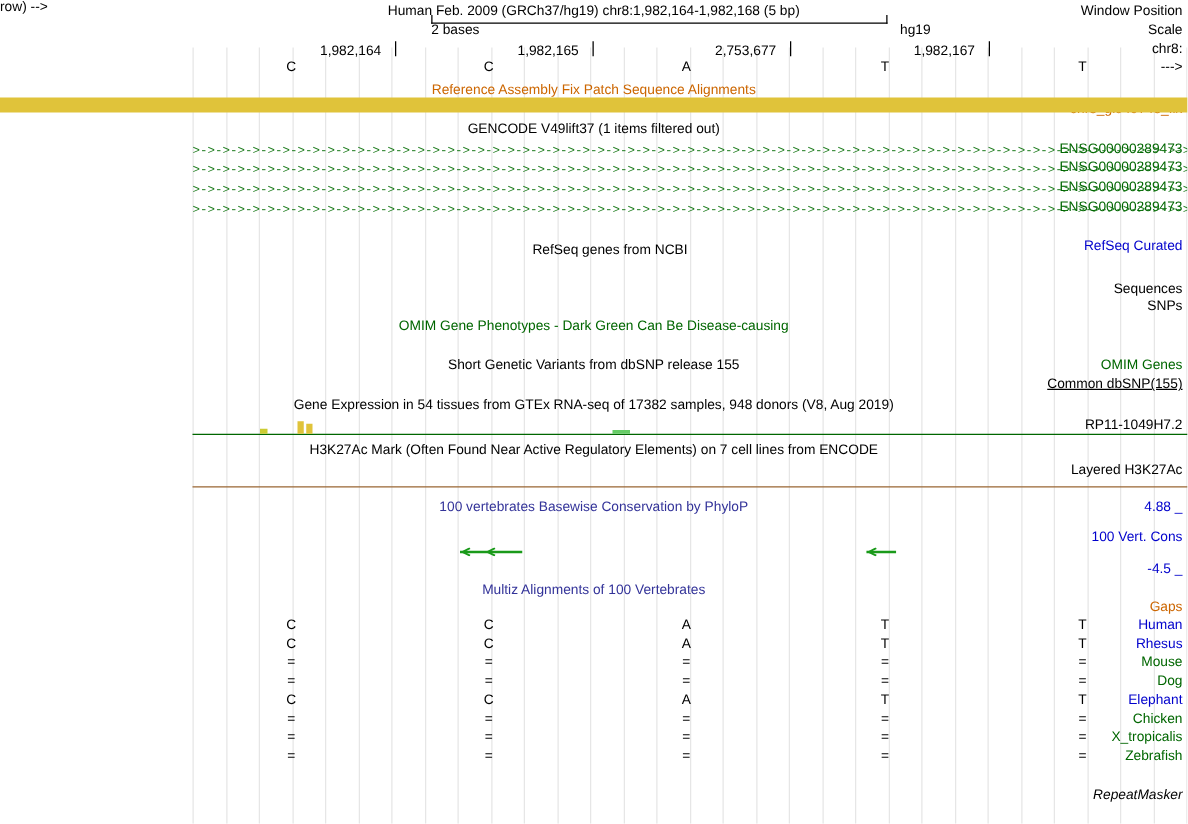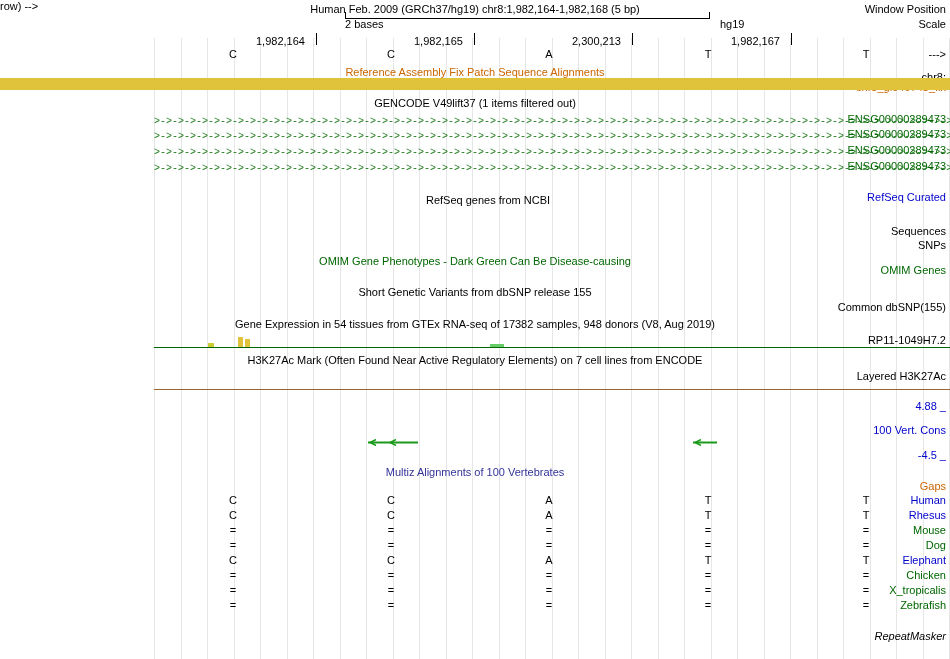--- a/index.html
+++ b/index.html
@@ -71,41 +71,41 @@
       <div class="gl" style="left: 689px;"></div>
       <div class="gl" style="left: 716px;"></div>
       <div class="gl" style="left: 742px;"></div>
       <div class="gl" style="left: 769px;"></div>
       <div class="gl" style="left: 795px;"></div>
     </div>
 
   
   <div class="lbl" style="top:3px;width:154px;">Window Position</div>
   <div class="lbl" style="top:18px;width:154px;">Scale</div>
-  <div class="lbl" style="top:33px;width:154px;margin-top:38px;">chr8:</div>
+  <div class="lbl" style="top:33px;width:154px;">chr8:</div>
   <div class="lbl" style="top:48px;width:154px;">---&gt;</div>
 
   <div class="centered" style="top:3px;font-size:11px;">Human Feb. 2009 (GRCh37/hg19)   chr8:1,982,164-1,982,168 (5 bp)</div>
 
   
   <div class="ruler-line" style="left:345px;top:18px;width:365px;height:1px;"></div>
   <div class="tickmark" style="left:345px;top:12px;height:7px;"></div>
   <div class="tickmark" style="left:709px;top:12px;height:7px;"></div>
 
   
   <div style="position:absolute;left:345px;top:18px;font-size:11px;">2 bases</div>
   <div style="position:absolute;left:720px;top:18px;font-size:11px;">hg19</div>
 
   
   <div>
     <div style="position:absolute;left:256px;top:35px;font-size:11px;">1,982,164</div>
     <div class="tickmark" style="left:316px;top:33px;height:12px;"></div>
     <div style="position:absolute;left:414px;top:35px;font-size:11px;">1,982,165</div>
     <div class="tickmark" style="left:474px;top:33px;height:12px;"></div>
-    <div style="position:absolute;left:572px;top:35px;font-size:11px;">2,300,213</div>
+    <div style="position:absolute;left:572px;top:35px;font-size:11px;">2,753,677</div>
     <div class="tickmark" style="left:632px;top:33px;height:12px;"></div>
     <div style="position:absolute;left:731px;top:35px;font-size:11px;">1,982,167</div>
     <div class="tickmark" style="left:791px;top:33px;height:12px;"></div>
   </div>
 
    row) --&gt;
   <div id="rulerbases">
       <div class="seqletter" style="left: 223px; top: 48px; width: 20px;">C</div>
       <div class="seqletter" style="left: 381px; top: 48px; width: 20px;">C</div>
       <div class="seqletter" style="left: 539px; top: 48px; width: 20px;">A</div>
@@ -136,41 +136,42 @@
   
   <div class="lbl" style="top:191px;width:154px;color:#0000cc;">RefSeq Curated</div>
   <div class="centered" style="top:194px;margin-left:13px;">RefSeq genes from NCBI</div>
 
   
   <div class="lbl" style="top:225px;width:154px;">Sequences</div>
   <div class="lbl" style="top:239px;width:154px;">SNPs</div>
 
   
   <div class="centered" style="top:255px;color:#006600;">OMIM Gene Phenotypes - Dark Green Can Be Disease-causing</div>
-  <div class="lbl" style="top:264px;width:154px;color:#006600;padding-left:46px;">OMIM Genes</div>
+  <div class="lbl" style="top:286px;width:154px;color:#006600;padding-left:46px;">OMIM Genes</div>
 
   
   <div class="centered" style="top:286px;">Short Genetic Variants from dbSNP release 155</div>
-  <div class="lbl" style="top:301px;width:154px;">Common dbSNP(155)</div>
+  <div class="lbl" style="top:301px;width:154px;text-decoration:underline;">Common dbSNP(155)</div>
 
   
   <div class="centered" style="top:318px;">Gene Expression in 54 tissues from GTEx RNA-seq of 17382 samples, 948 donors (V8, Aug 2019)</div>
   <div class="lbl" style="top:334px;width:154px;">RP11-1049H7.2</div>
   <div class="hline" style="left:154px;top:347px;width:796px;background:#006600;"></div>
   <div class="gtex-blip" style="left:208px;top:343px;width:6px;height:4px;background:#cccc33;"></div>
   <div class="gtex-blip" style="left:238px;top:337px;width:5px;height:10px;background:#e0c33a;"></div>
   <div class="gtex-blip" style="left:245px;top:339px;width:5px;height:8px;background:#e0c33a;"></div>
   <div class="gtex-blip" style="left:490px;top:344px;width:14px;height:3px;background:#66cc66;"></div>
 
   
   <div class="centered" style="top:354px;">H3K27Ac Mark (Often Found Near Active Regulatory Elements) on 7 cell lines from ENCODE</div>
   <div class="lbl" style="top:370px;width:154px;">Layered H3K27Ac</div>
   <div class="hline" style="left:154px;top:389px;width:796px;background:#996633;"></div>
 
   
+  <div class="centered" style="top:400px;color:#333399;">100 vertebrates Basewise Conservation by PhyloP</div>
   <div class="lbl" style="top:400px;width:154px;color:#0000cc;">4.88 _</div>
   <div class="lbl" style="top:424px;width:154px;color:#0000cc;">100 Vert. Cons</div>
   <div class="lbl" style="top:449px;width:154px;color:#0000cc;">-4.5 _</div>
 
   
   <div class="centered" style="top:466px;color:#333399;">Multiz Alignments of 100 Vertebrates</div>
 
   
   <div style="position:absolute;left:368px;top:436px;width:50px;height:7px;">
     <svg width="50" height="7" viewBox="0 0 50 7">

